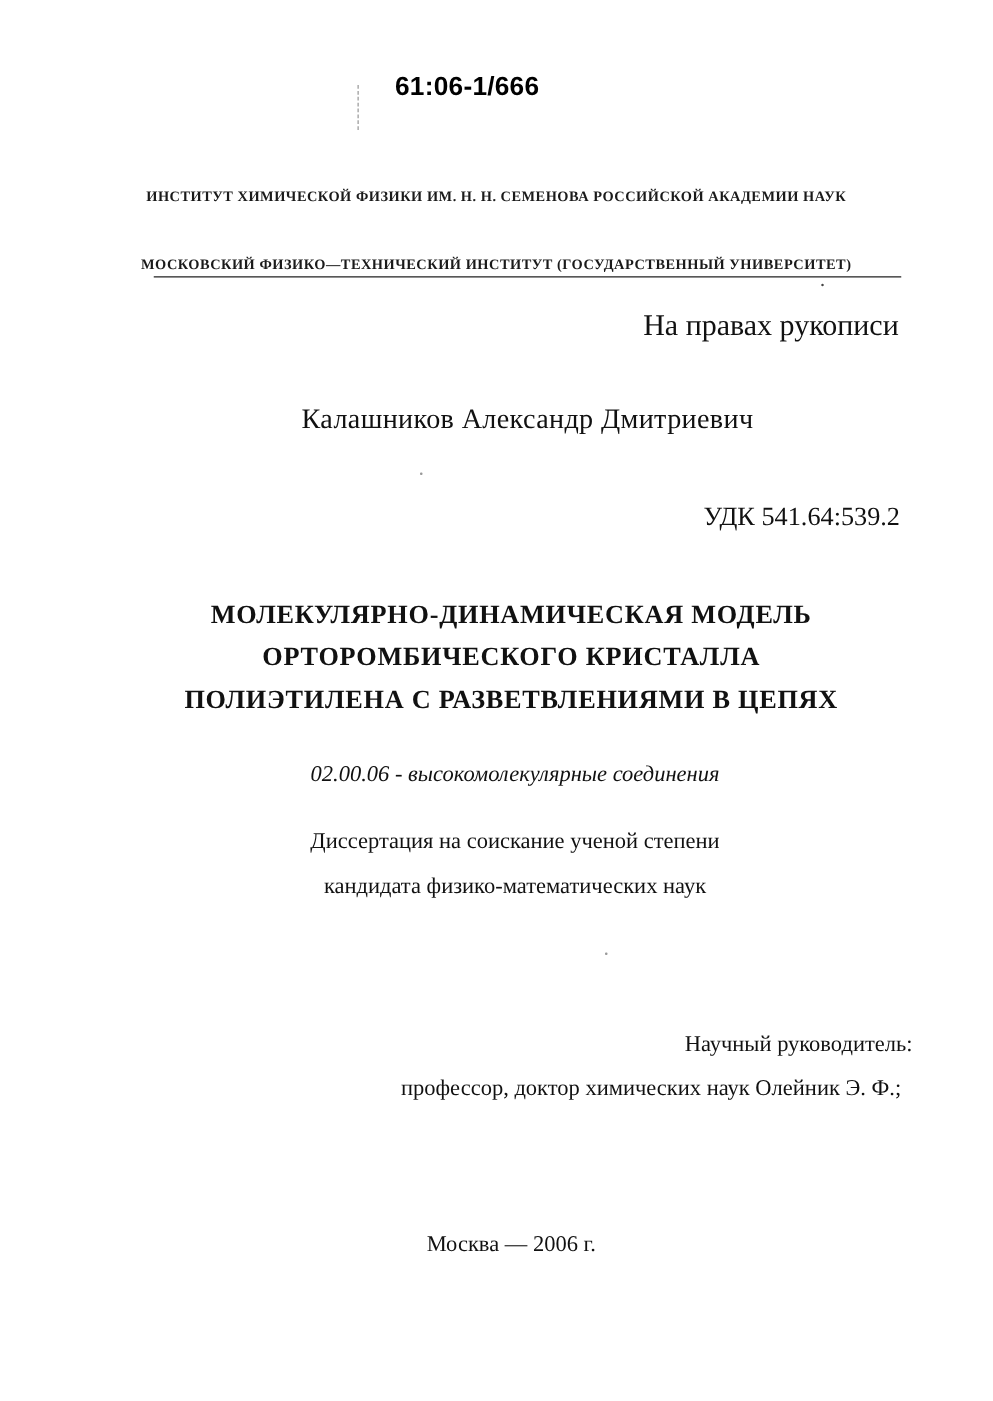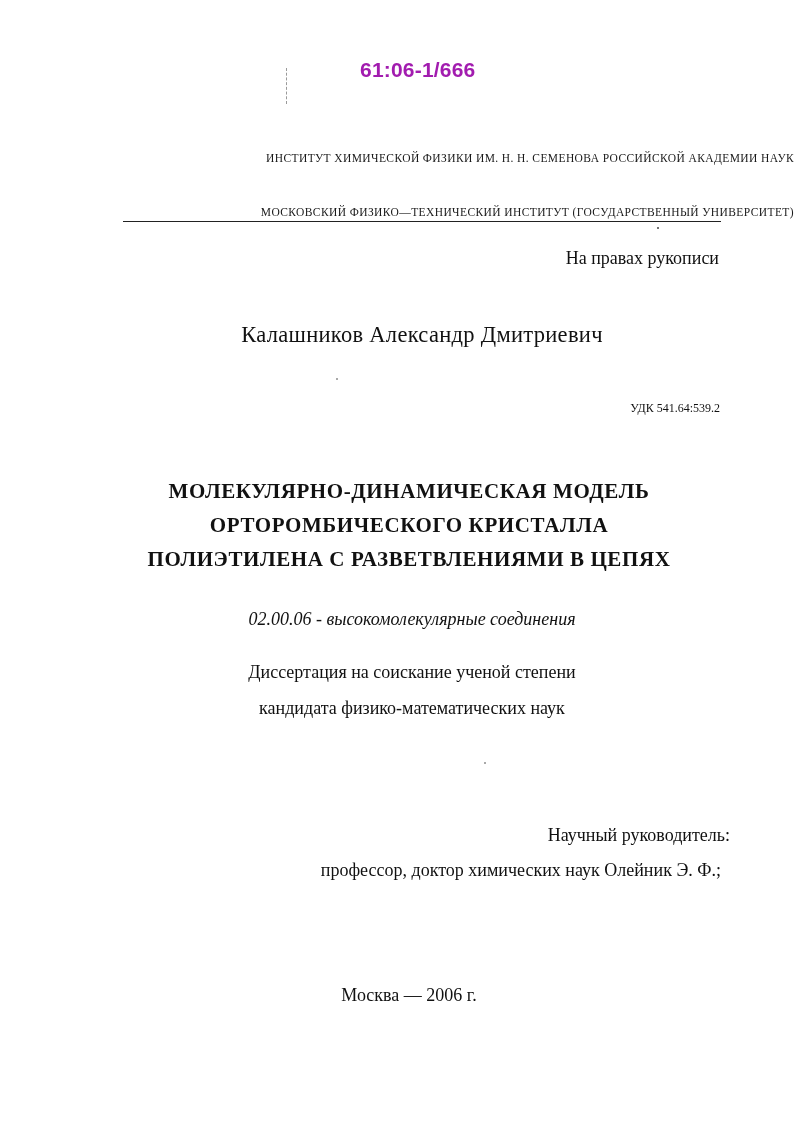--- a/index.html
+++ b/index.html
@@ -16,38 +16,37 @@
       font-family: "DejaVu Serif", "Liberation Serif", serif;
     }
     .abs { position: absolute; }
     .stamp {
       left: 316px;
       top: 58px;
       font-family: "Liberation Sans", "DejaVu Sans", sans-serif;
       font-weight: bold;
       font-size: 21px;
       letter-spacing: 0.2px;
-      color: #a21caf;
-      margin-left: 44px;
+      color: #000000;
     }
     .scan-dash {
       left: 286px;
       top: 68px;
       width: 1px;
       height: 36px;
       border-left: 1px dashed #9a9a9a;
     }
     .inst {
       left: 0;
       width: 794px;
-      text-align: right;
+      text-align: center;
       font-family: "Liberation Serif", "DejaVu Serif", serif;
       font-size: 11.5px;
       letter-spacing: 0.4px;
-      font-weight: normal;
+      font-weight: bold;
       color: #1a1a1a;
     }
     .inst1 { top: 152px; }
     .inst2 { top: 206px; }
     .rule {
       left: 123px;
       top: 221px;
       width: 598px;
       height: 0;
       border-top: 1.3px solid #222222;
@@ -57,36 +56,36 @@
       top: 227px;
       width: 2px;
       height: 2px;
       background: #444;
       border-radius: 50%;
     }
     .right-note {
       right: 75px;
       top: 248px;
       font-family: "Liberation Serif", "DejaVu Serif", serif;
-      font-size: 18px;
+      font-size: 24px;
     }
     .author {
       left: 0;
       width: 844px;
       text-align: center;
       top: 322px;
       font-family: "Liberation Serif", "DejaVu Serif", serif;
       font-size: 22.5px;
       letter-spacing: 0.3px;
     }
     .udk {
       right: 74px;
       top: 401px;
       font-family: "Liberation Serif", "DejaVu Serif", serif;
-      font-size: 12px;
+      font-size: 21px;
     }
     .title {
       left: 0;
       width: 818px;
       top: 474px;
       text-align: center;
       font-family: "Liberation Serif", "DejaVu Serif", serif;
       font-weight: bold;
       font-size: 21px;
       line-height: 34px;

